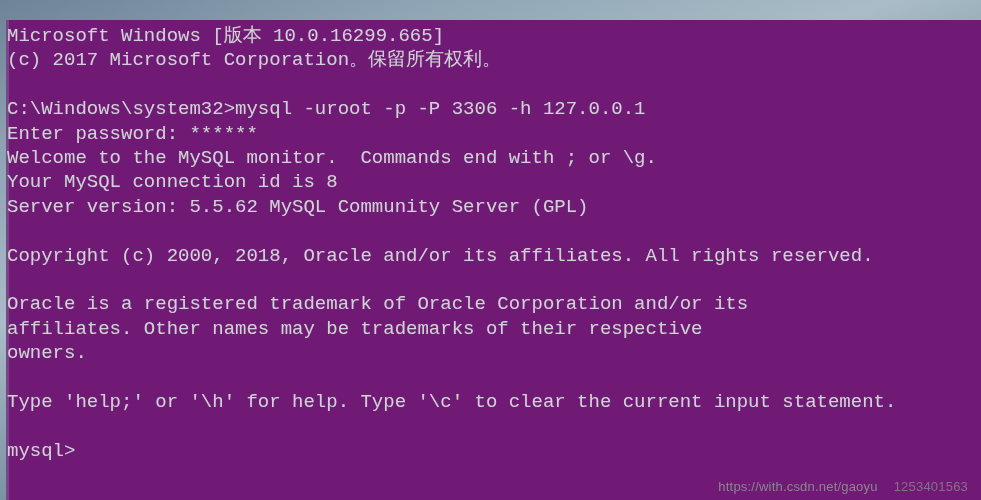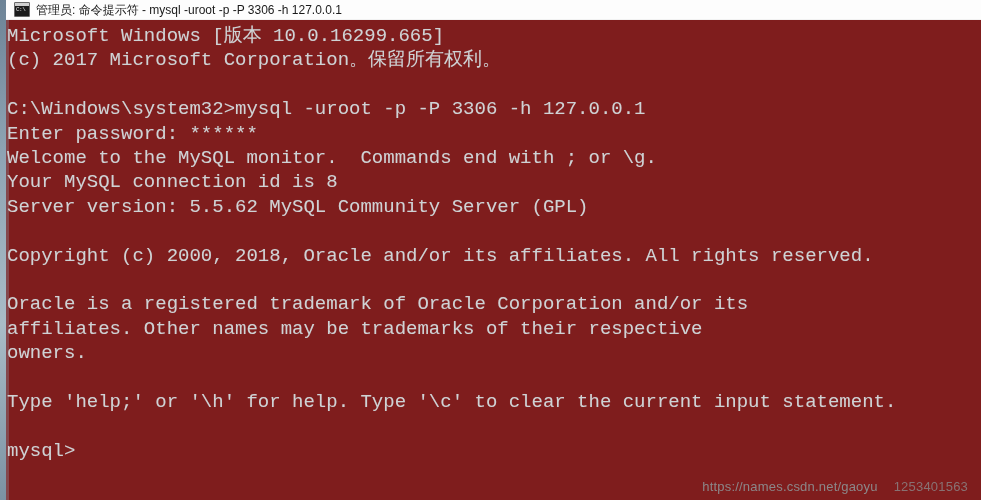--- a/index.html
+++ b/index.html
@@ -82,21 +82,21 @@
     line-height: 20px;
   }
 
   
   #console {
     position: absolute;
     left: 6px;
     top: 20px;
     width: 975px;
     height: 480px;
-    background: #7f1d1d;
+    background: #701a75;
     overflow: hidden;
   }
   
   #console-left-edge {
     position: absolute;
     left: 0; top: 0;
     width: 3px; height: 100%;
     background: rgba(150,170,185,0.30);
   }
 
@@ -141,26 +141,22 @@
     margin-left: 19px;
   }
 </style>
 </head>
 <body>
 
 <div id="desktop"></div>
 
 <div id="cmd-window">
 
-  <div id="title-bar">
-    <div id="cmd-icon"></div>
-    <span id="title-text">管理员: 命令提示符 - mysql  -uroot -p -P 3306 -h 127.0.0.1</span>
-  </div>
 
   <div id="console">
     <div id="console-left-edge"></div>
 
     <pre id="console-text"><span class="line">Microsoft Windows [版本 10.0.16299.665]</span><span class="line">(c) 2017 Microsoft Corporation。保留所有权利。</span><span class="line blank"></span><span class="line">C:\Windows\system32&gt;mysql -uroot -p -P 3306 -h 127.0.0.1</span><span class="line">Enter password: ******</span><span class="line">Welcome to the MySQL monitor.  Commands end with ; or \g.</span><span class="line">Your MySQL connection id is 8</span><span class="line">Server version: 5.5.62 MySQL Community Server (GPL)</span><span class="line blank"></span><span class="line">Copyright (c) 2000, 2018, Oracle and/or its affiliates. All rights reserved.</span><span class="line blank"></span><span class="line">Oracle is a registered trademark of Oracle Corporation and/or its</span><span class="line">affiliates. Other names may be trademarks of their respective</span><span class="line">owners.</span><span class="line blank"></span><span class="line">Type 'help;' or '\h' for help. Type '\c' to clear the current input statement.</span><span class="line blank"></span><span class="line">mysql&gt;</span></pre>
 
-    <div id="watermark"><span>https://names.csdn.net/gaoyu</span><span class="wm-overlap">1253401563</span></div>
+    <div id="watermark"><span>https://with.csdn.net/gaoyu</span><span class="wm-overlap">1253401563</span></div>
   </div>
 
 </div>
 
 </body></html>

